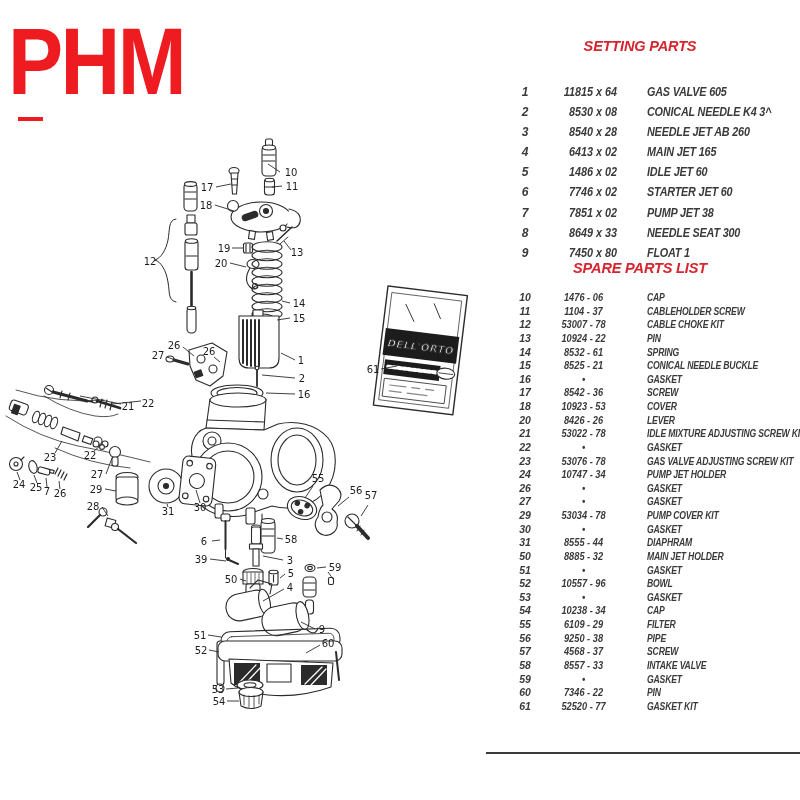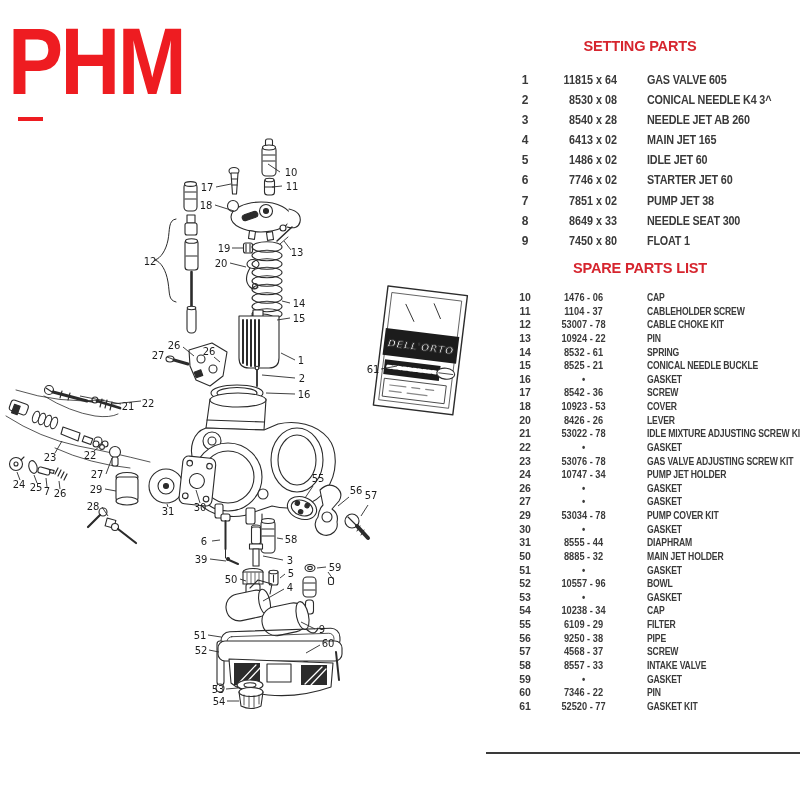--- a/index.html
+++ b/index.html
@@ -5,26 +5,26 @@
   html,body{margin:0;padding:0;}
   body{width:800px;height:800px;background:#ffffff;position:relative;overflow:hidden;
        font-family:"Liberation Sans",sans-serif;}
   .logo{position:absolute;left:8px;top:15px;font-size:94px;font-weight:bold;line-height:1;
         color:#ee1c21;letter-spacing:-3px;transform:scaleX(0.88);transform-origin:left top;}
   .logo-frag{position:absolute;left:18px;top:117px;width:25px;height:4px;background:#ee1c21;}
   svg.diagram{position:absolute;left:0;top:0;}
   svg text{font-family:"DejaVu Sans","Liberation Sans",sans-serif;font-size:10px;fill:#1d1d1d;}
   svg text.packet-brand{font-size:10px;font-weight:bold;font-style:italic;fill:#ffffff;
         letter-spacing:0.5px;text-anchor:middle;}
-  .lists{position:absolute;left:480px;top:0;width:320px;height:800px;color:#333;}
+  .lists{position:absolute;left:480px;top:0;width:320px;height:800px;color:#333;font-style:italic;}
   .ltitle{position:absolute;width:100%;text-align:center;color:#d6252e;font-weight:bold;
           font-size:15.5px;letter-spacing:-0.2px;transform:scaleX(0.94);transform-origin:center;}
   #t1{top:37px;} #t2{top:259px;}
   .rows{position:absolute;left:0;width:100%;}
-  #setting-rows{top:70px;}
+  #setting-rows{top:82px;}
   #spare-rows{top:291px;}
   .prow{white-space:nowrap;font-weight:bold;color:#3a3a3a;}
   #setting-rows .prow{height:20.1px;line-height:20.1px;font-size:12px;}
   #spare-rows .prow{height:13.64px;line-height:13.64px;font-size:10.5px;}
   .no{display:inline-block;width:50px;padding-left:20px;text-align:center;}
   .code{display:inline-block;width:67px;text-align:right;transform:scaleX(0.9);
         transform-origin:right center;}
   #spare-rows .code{text-align:center;transform:scaleX(0.88);transform-origin:center;}
   .name{display:inline-block;margin-left:30px;letter-spacing:-0.2px;transform:scaleX(0.82);
         transform-origin:left center;}

